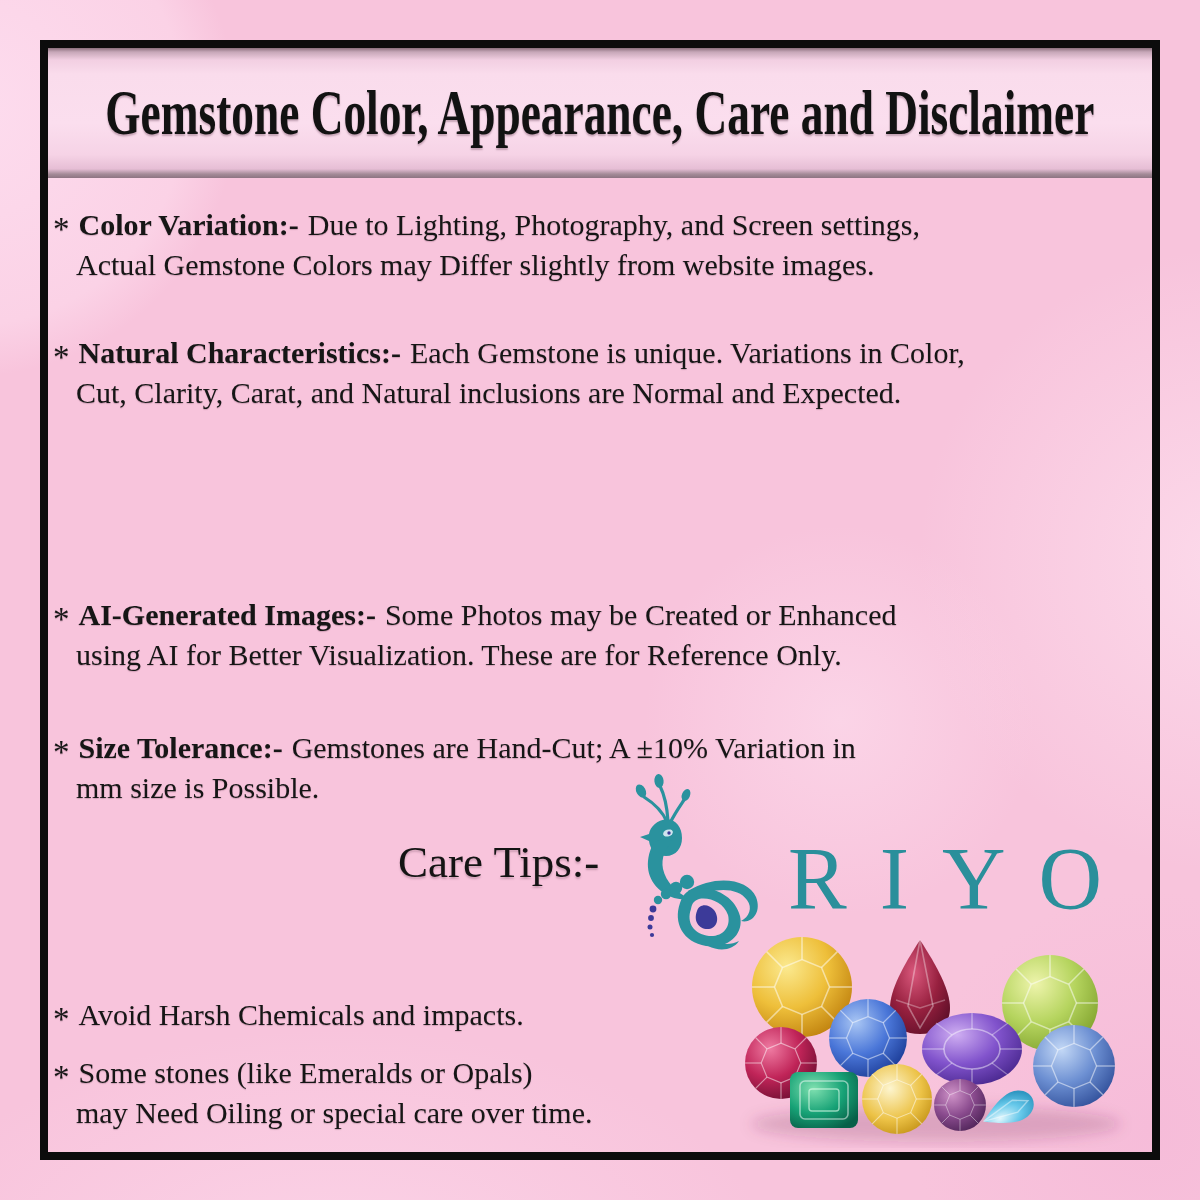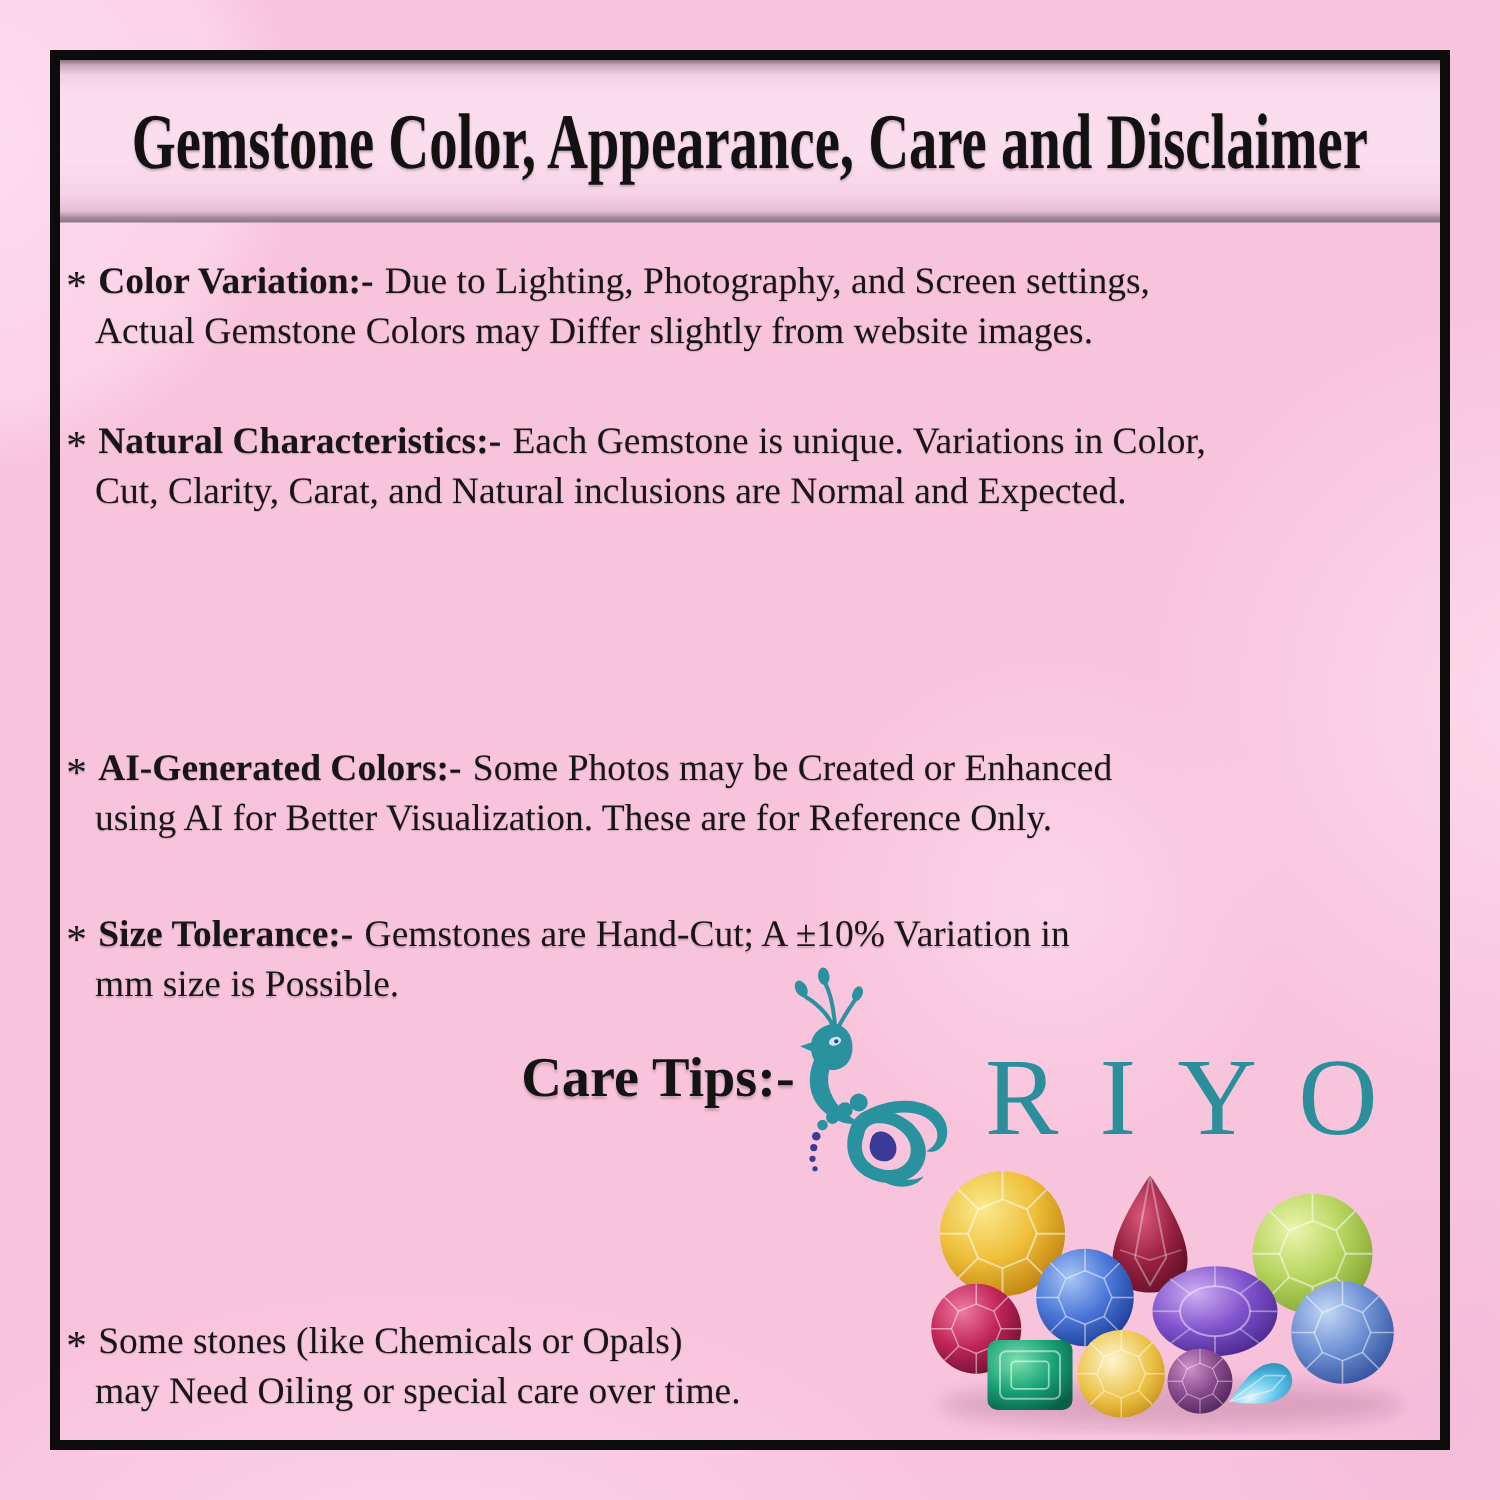--- a/index.html
+++ b/index.html
@@ -23,22 +23,22 @@
     transform:scaleX(0.72);transform-origin:50% 50%;letter-spacing:0;
     text-shadow:0 2px 2px rgba(104,62,82,0.35);}
   .bullet{position:absolute;left:53px;width:1100px;margin:0;
     font-size:30px;line-height:40px;color:#161616;
     padding-left:23px;text-indent:-23px;
     text-shadow:0 1px 1px rgba(104,62,82,0.28);}
   .bullet .ast{display:inline-block;text-indent:0;font-size:33px;
     transform:translateY(5px);margin-right:9px;}
   .bullet .lbl{font-weight:700;margin-right:9px;}
   .bullet .txt{white-space:pre-line;margin-top:35px;}
-  .care-heading{position:absolute;left:417px;top:836px;margin:0;
-    font-size:45px;font-weight:700;color:#141414;white-space:nowrap;
+  .care-heading{position:absolute;left:398px;top:836px;margin:0;
+    font-size:45px;font-weight:400;color:#141414;white-space:nowrap;
     text-shadow:0 2px 2px rgba(104,62,82,0.3);}
   .riyo{position:absolute;left:788px;top:828px;margin:0;
     font-size:88px;font-weight:400;color:#2a8f9b;letter-spacing:33px;white-space:nowrap;}
   .logo{position:absolute;left:630px;top:772px;width:135px;height:178px;}
   .gems{position:absolute;left:726px;top:928px;width:440px;height:220px;}
 </style>
 </head>
 <body>
 
 <div class="canvas">
@@ -50,21 +50,21 @@
 
   <p class="bullet" style="top:204px">
     <span class="ast">*</span><b class="lbl">Color Variation:-</b><span class="txt">Due to Lighting, Photography, and Screen settings,
 Actual Gemstone Colors may Differ slightly from website images.</span>
   </p>
   <p class="bullet" style="top:332px">
     <span class="ast">*</span><b class="lbl">Natural Characteristics:-</b><span class="txt">Each Gemstone is unique. Variations in Color,
 Cut, Clarity, Carat, and Natural inclusions are Normal and Expected.</span>
   </p>
   <p class="bullet" style="top:594px">
-    <span class="ast">*</span><b class="lbl">AI-Generated Colors:-</b><span class="txt">Some Photos may be Created or Enhanced
+    <span class="ast">*</span><b class="lbl">AI-Generated Images:-</b><span class="txt">Some Photos may be Created or Enhanced
 using AI for Better Visualization. These are for Reference Only.</span>
   </p>
   <p class="bullet" style="top:727px">
     <span class="ast">*</span><b class="lbl">Size Tolerance:-</b><span class="txt">Gemstones are Hand-Cut; A ±10% Variation in
 mm size is Possible.</span>
   </p>
 
   <h2 class="care-heading">Care Tips:-</h2>
 
   <svg class="logo" viewBox="0 0 135 178" aria-hidden="true">
@@ -96,22 +96,25 @@
     <g fill="#3c3a99">
       <circle cx="23" cy="137" r="3.4"></circle>
         <circle cx="21" cy="146" r="2.9"></circle>
       <circle cx="20" cy="155" r="2.5"></circle>
         <circle cx="22" cy="163" r="2.1"></circle>
     </g>
   </svg>
 
   <div class="riyo">RIYO</div>
 
+  <p class="bullet" style="top:994px;width:700px">
+    <span class="ast">*</span><span class="txt">Avoid Harsh Chemicals and impacts.</span>
+  </p>
   <p class="bullet" style="top:1052px;width:700px">
-    <span class="ast">*</span><span class="txt">Some stones (like Chemicals or Opals)
+    <span class="ast">*</span><span class="txt">Some stones (like Emeralds or Opals)
 may Need Oiling or special care over time.</span>
   </p>
 
   <svg class="gems" viewBox="0 0 440 220" aria-hidden="true">
     <defs>
       <radialGradient id="gCit" cx="35%" cy="30%" r="75%">
           <stop offset="0%" stop-color="#fbe98f"></stop>
           <stop offset="55%" stop-color="#eebf3a"></stop>
           <stop offset="100%" stop-color="#c28410"></stop>
         </radialGradient>

